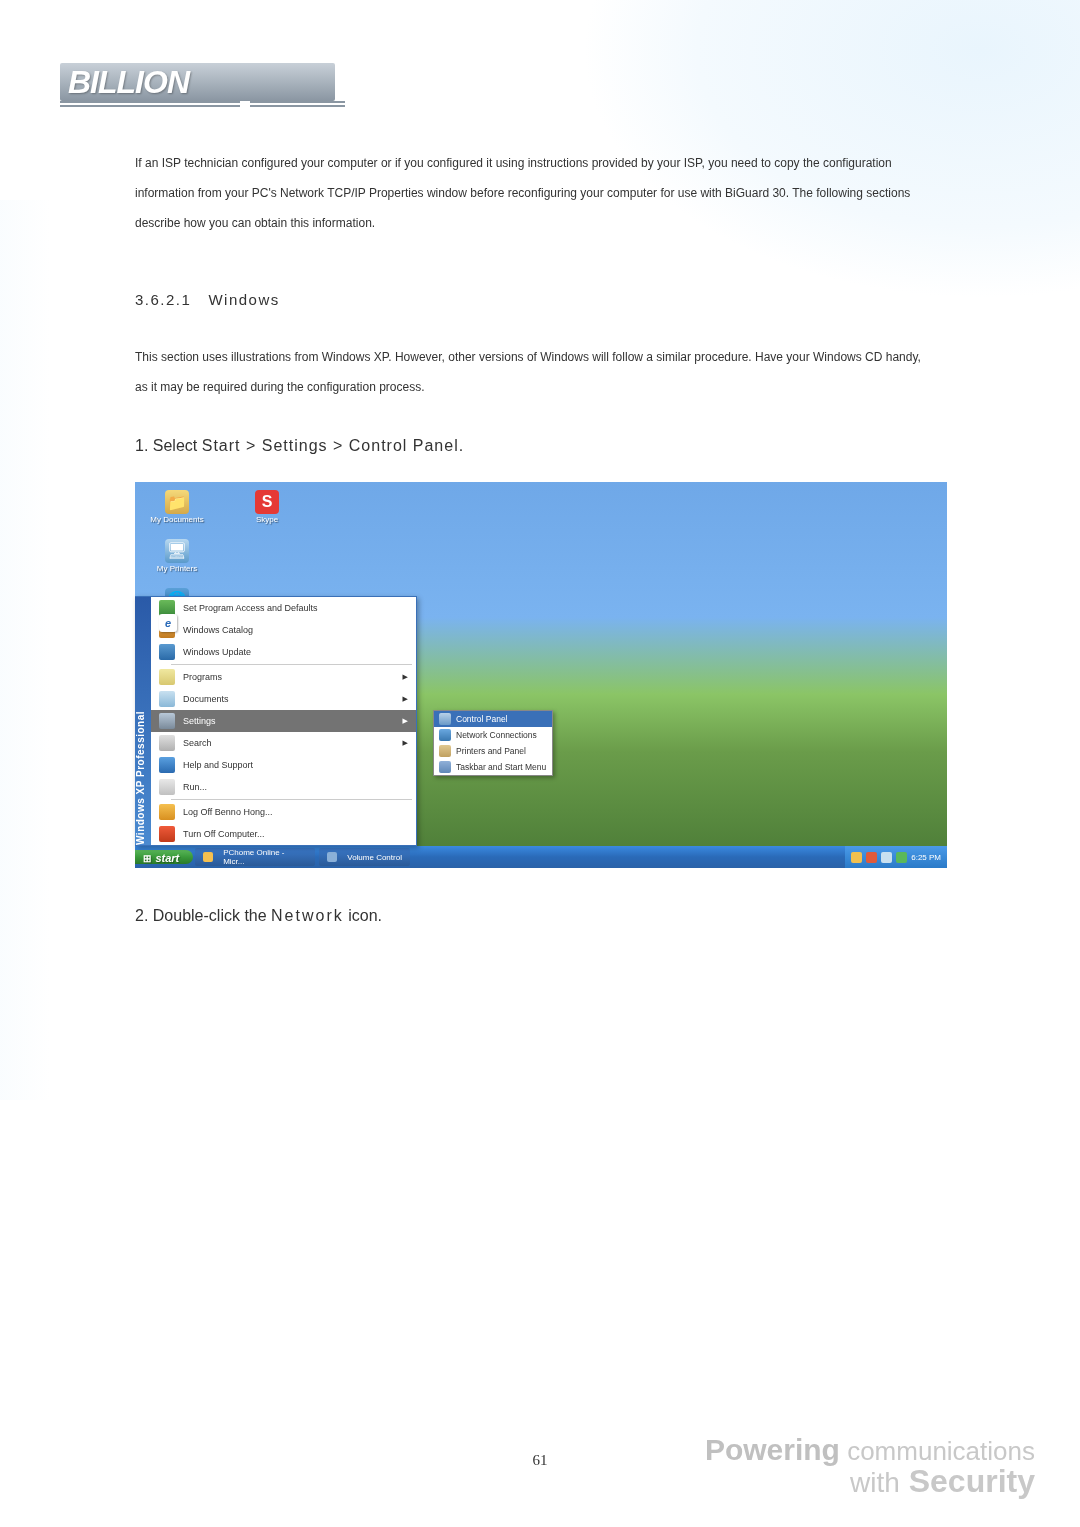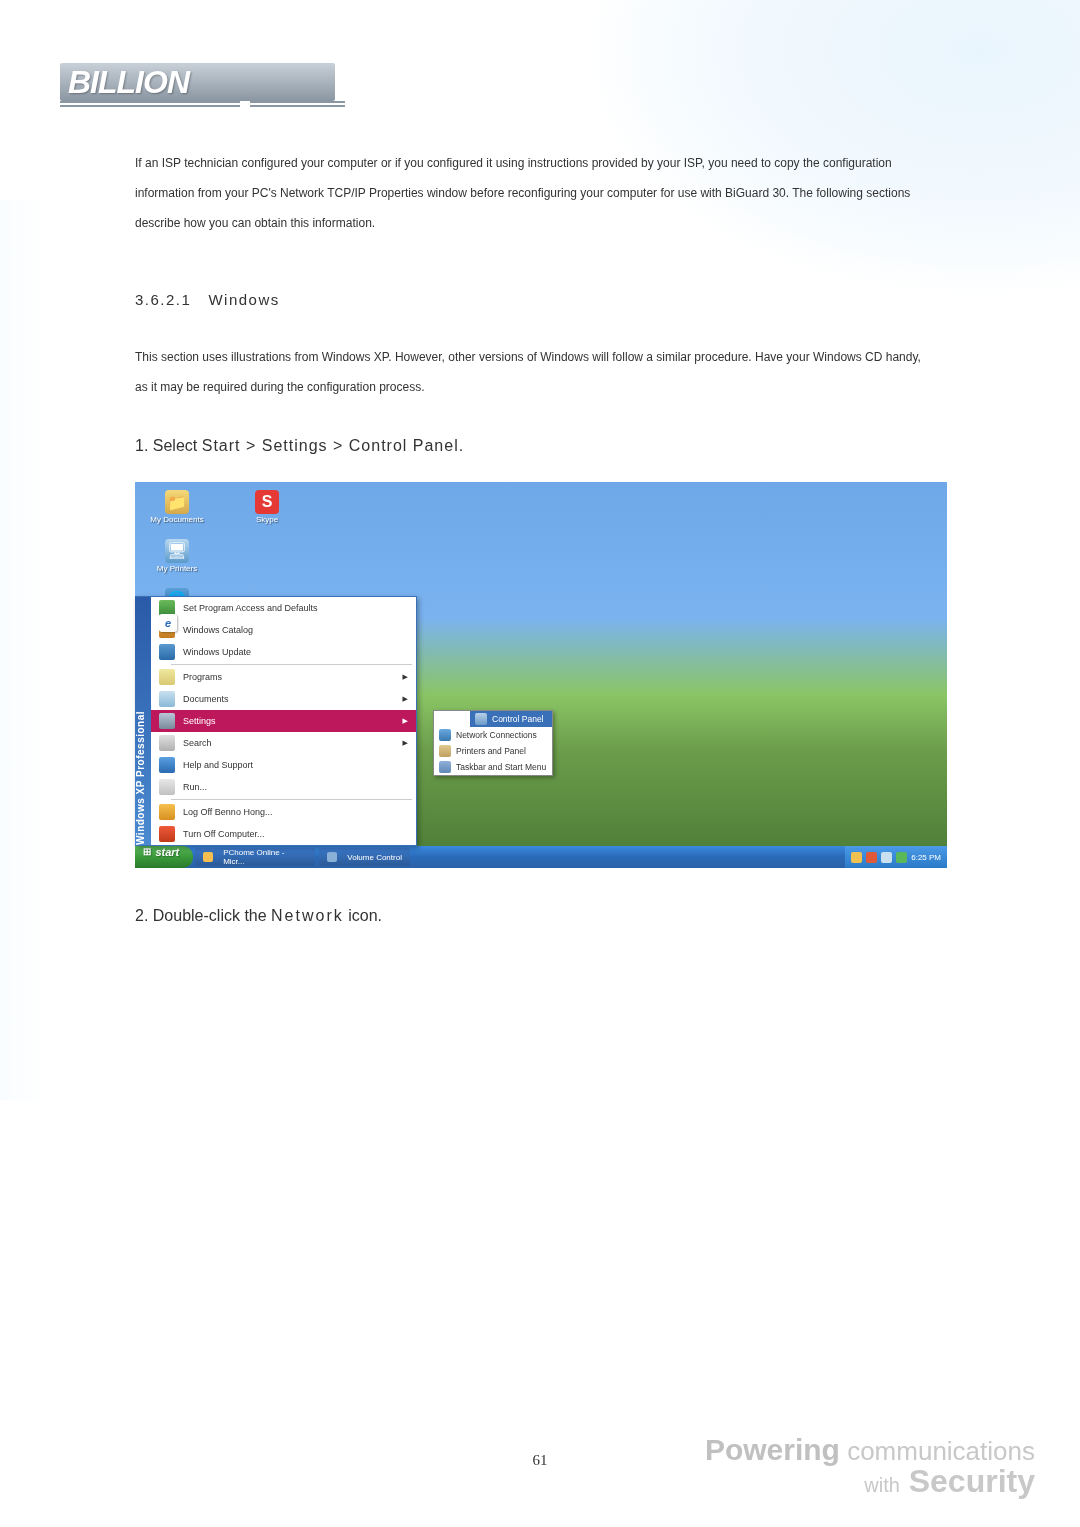--- a/index.html
+++ b/index.html
@@ -194,21 +194,21 @@
     .start-row {
       display: flex;
       align-items: center;
       gap: 8px;
       padding: 3px 8px;
       font-size: 9px;
       color: #333;
       position: relative;
     }
     .start-row.sel {
-      background: #be185d;
+      background: #737373;
       color: #fff;
     }
     .start-row .sicon {
       width: 16px;
       height: 16px;
       border-radius: 2px;
       flex-shrink: 0;
       display: flex;
       align-items:center;
       justify-content:center;
@@ -249,21 +249,20 @@
     .submenu .sub-row {
       display: flex;
       align-items: center;
       gap: 5px;
       padding: 2px 5px;
       color: #333;
     }
     .submenu .sub-row.sel {
       background: #3a70b8;
       color: #fff;
-      margin-left: 36px;
     }
     .submenu .subicon {
       width: 12px;
       height: 12px;
       border-radius: 2px;
     }
     .sb-cp { background: linear-gradient(#b8d0e8,#6a9ac8); }
     .sb-net { background: linear-gradient(#6aa8e0,#3a78b0); }
     .sb-pf { background: linear-gradient(#e0c890,#c0a060); }
     .sb-ts { background: linear-gradient(#90b0d8,#6088b8); }
@@ -292,30 +291,30 @@
       bottom: 0;
       left: 0;
       right: 0;
       height: 22px;
       background: linear-gradient(to bottom, #3a8ae0 0%, #2a6ab8 50%, #2a62a8 100%);
       display: flex;
       align-items: center;
       z-index: 2;
     }
     .start-button {
-      height: 22px;
+      height: 14px;
       padding: 0 14px 0 8px;
       background: linear-gradient(to bottom, #5ab85a 0%, #3a9a3a 50%, #2a7a2a 100%);
       border-radius: 0 10px 10px 0;
       color: #fff;
       font-size: 11px;
       font-weight: bold;
       font-style: italic;
       display: flex;
-      align-items: flex-start;
+      align-items: flex-end;
       gap: 4px;
       text-shadow: 1px 1px 1px rgba(0,0,0,0.3);
     }
     .start-button::before {
       content: "⊞";
       font-style: normal;
       font-size: 10px;
     }
     .task-item {
       height: 18px;
@@ -394,21 +393,21 @@
       font-weight: bold;
       color: #c0c0c0;
       font-size: 30px;
     }
     .tagline .row2 {
       font-size: 32px;
       color: #c8c8c8;
       font-family: Arial, sans-serif;
     }
     .tagline .row2 .with {
-      font-size: 20px;
+      font-size: 28px;
       color: #c8c8c8;
     }
     .tagline .row2 .sec { font-weight:bold; }
   </style>
 </head>
 <body>
 
 <div class="bg-arc-top"></div>
 <div class="bg-arc-left"></div>
 

